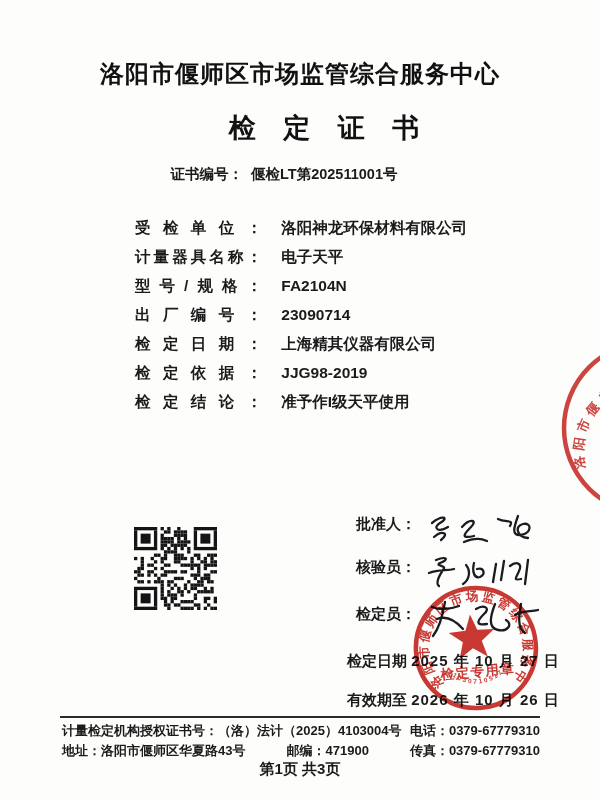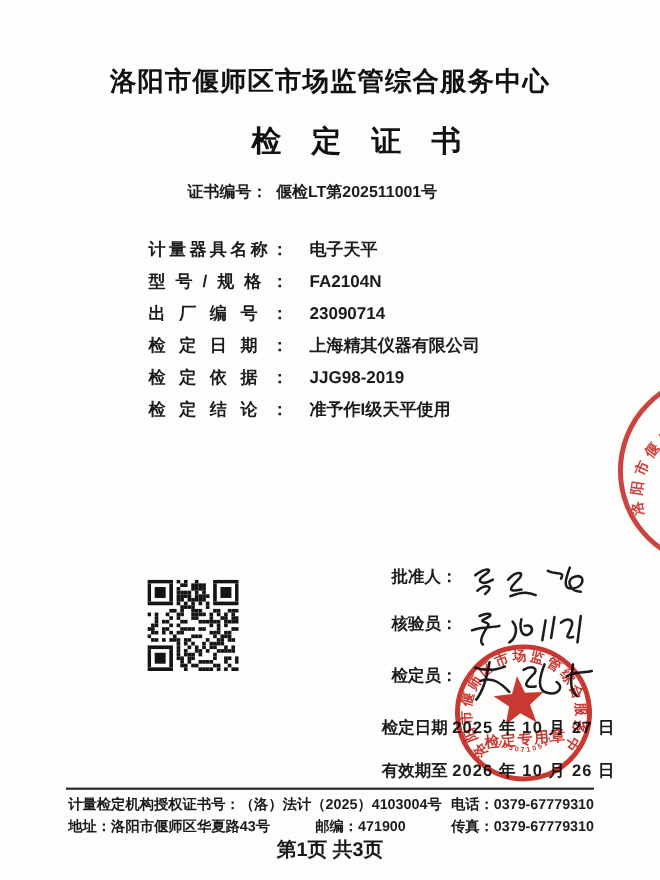--- a/index.html
+++ b/index.html
@@ -39,21 +39,21 @@
   .drow .dval{letter-spacing:1px;}
   .sep{position:absolute; top:716px; left:60px; width:480px; border:none; border-top:2px solid #2a2a2a; margin:0;}
   .footer1,.footer2{
     position:absolute; left:62px; width:478px; display:flex;
     justify-content:space-between; font-size:13px; font-weight:bold; white-space:nowrap;
   }
   .footer1{top:722px;}
   .footer2{top:742px;}
   .pageinfo{
     position:absolute; top:760px; left:0; width:600px; text-align:center;
-    font-size:18px; font-weight:bold;
+    font-size:15px; font-weight:bold;
   }
   .stamp-main{
     position:absolute; left:399px; top:571px; z-index:3;
     transform:rotate(-5deg); opacity:.9; mix-blend-mode:multiply; pointer-events:none;
   }
   .stamp-corner{
     position:absolute; left:542px; top:330px; z-index:3;
     opacity:.85; mix-blend-mode:multiply; pointer-events:none;
   }
 </style>
@@ -63,20 +63,24 @@
 <div class="page">
 
   <h1 class="org-title">洛阳市偃师区市场监管综合服务中心</h1>
   <h2 class="doc-title">检 定 证 书</h2>
 
   <div class="certno">
     <span>证书编号：</span><span class="val">偃检LT第202511001号</span>
   </div>
 
   <div class="fields">
+    <div class="frow">
+      <span class="flabel">受检单位：</span>
+      <span class="fvalue">洛阳神龙环保材料有限公司</span>
+    </div>
     <div class="frow">
       <span class="flabel">计量器具名称：</span>
       <span class="fvalue">电子天平</span>
     </div>
     <div class="frow">
       <span class="flabel">型号/规格：</span>
       <span class="fvalue">FA2104N</span>
     </div>
     <div class="frow">
       <span class="flabel">出厂编号：</span>

